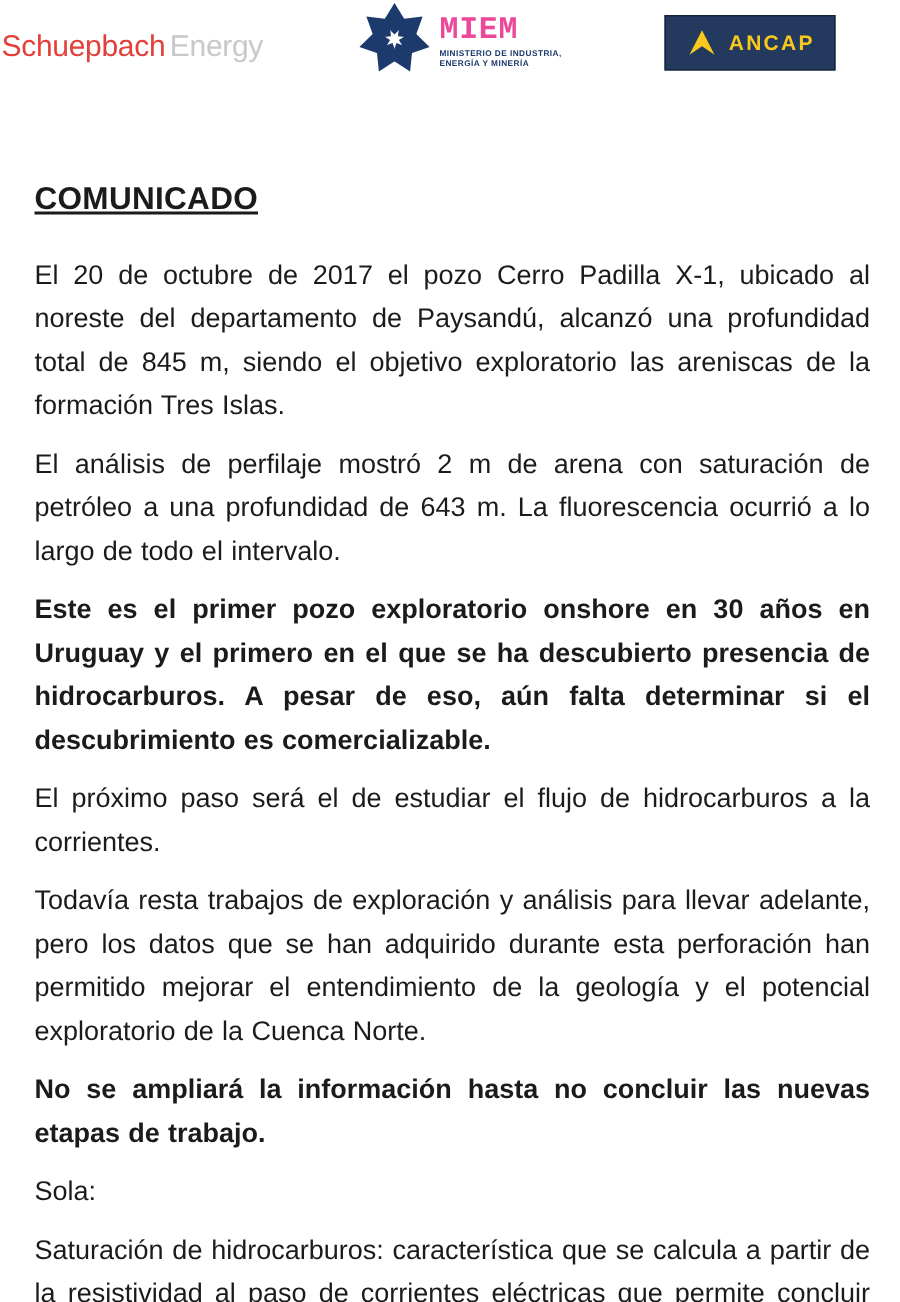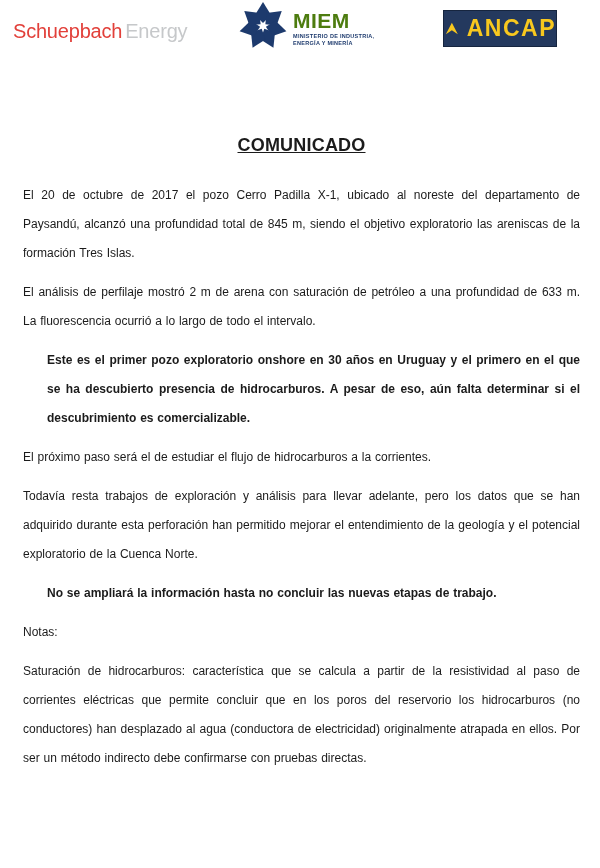--- a/index.html
+++ b/index.html
@@ -7,50 +7,50 @@
   body {
     width: 600px; height: 868px;
     font-family: "Liberation Sans", sans-serif;
     overflow: hidden; position: relative;
   }
   .page { position: relative; width: 600px; height: 868px; background: #fff; }
 
   
   .logo-header { position: absolute; top: 0; left: 0; width: 600px; height: 56px; }
 
-  .sch-logo { position: absolute; left: 1px; top: 20px; font-size: 20px; letter-spacing: -0.2px; white-space: nowrap; padding-left: 12px; }
+  .sch-logo { position: absolute; left: 1px; top: 20px; font-size: 20px; letter-spacing: -0.2px; white-space: nowrap; }
   .sch-red  { color: #e2403a; }
   .sch-gray { color: #c6c8ca; margin-left: 3px; }
 
   .miem-logo { position: absolute; left: 237px; top: 1px; display: flex; align-items: flex-start; }
   .miem-star { width: 52px; height: 50px; display: block; }
   .miem-text { margin-left: 4px; padding-top: 9px; }
-  .miem-acronym { font-size: 21px; font-weight: 700; color: #4d7c0f; letter-spacing: 0.5px; line-height: 21px; }
+  .miem-acronym { font-size: 21px; font-weight: 700; color: #ec4899; letter-spacing: 0.5px; line-height: 21px; font-family: Liberation Mono, monospace; }
   .miem-sub { margin-top: 2px; font-size: 5.5px; font-weight: 700; color: #1d3a6d; letter-spacing: 0.3px; line-height: 6.5px; }
 
   .ancap-logo {
     position: absolute; left: 443px; top: 10px; width: 114px; height: 37px;
     background: #24395e; border: 1px solid #16253f;
     display: flex; align-items: center; justify-content: center;
   }
   .ancap-arrow { width: 22px; height: 22px; display: block; margin-right: 7px; }
-  .ancap-word { color: #f8c81e; font-weight: 700; font-size: 23px; letter-spacing: 1.5px; line-height: 19px; }
+  .ancap-word { color: #f8c81e; font-weight: 700; font-size: 14px; letter-spacing: 1.5px; line-height: 19px; }
 
   
   .doc { position: absolute; left: 23px; top: 124px; width: 557px; color: #1b1b1b; }
   .doc-title {
-    text-align: center; font-size: 18px; font-weight: 700;
+    text-align: left; font-size: 21px; font-weight: 700;
     text-decoration: underline; letter-spacing: 0.2px;
-    margin: 12px 0 27px 0; line-height: 18px;
+    margin: 0 0 27px 0; line-height: 18px;
   }
   .para {
-    font-size: 12px; line-height: 29px; text-align: justify;
+    font-size: 18px; line-height: 29px; text-align: justify;
     margin: 0 0 10px 0; word-spacing: 0.5px;
   }
-  .para.bold { font-weight: 700; margin-left: 24px; }
+  .para.bold { font-weight: 700; }
 </style>
 </head>
 <body>
 
 <div class="page">
 
   <header class="logo-header">
 
     <div class="sch-logo">
       <span class="sch-red">Schuepbach</span><span class="sch-gray">Energy</span>
@@ -83,23 +83,23 @@
       </svg>
       <span class="ancap-word">ANCAP</span>
     </div>
 
   </header>
 
   <main class="doc">
     <h1 class="doc-title">COMUNICADO</h1>
     <div id="paragraphs">
         <div class="para">El 20 de octubre de 2017 el pozo Cerro Padilla X-1, ubicado al noreste del departamento de Paysandú, alcanzó una profundidad total de 845 m, siendo el objetivo exploratorio las areniscas de la formación Tres Islas.</div>
-        <div class="para">El análisis de perfilaje mostró 2 m de arena con saturación de petróleo a una profundidad de 633 m. La fluorescencia ocurrió a lo largo de todo el intervalo.</div>
+        <div class="para">El análisis de perfilaje mostró 2 m de arena con saturación de petróleo a una profundidad de 643 m. La fluorescencia ocurrió a lo largo de todo el intervalo.</div>
         <div class="para bold">Este es el primer pozo exploratorio onshore en 30 años en Uruguay y el primero en el que se ha descubierto presencia de hidrocarburos. A pesar de eso, aún falta determinar si el descubrimiento es comercializable.</div>
         <div class="para">El próximo paso será el de estudiar el flujo de hidrocarburos a la corrientes.</div>
         <div class="para">Todavía resta trabajos de exploración y análisis para llevar adelante, pero los datos que se han adquirido durante esta perforación han permitido mejorar el entendimiento de la geología y el potencial exploratorio de la Cuenca Norte.</div>
         <div class="para bold">No se ampliará la información hasta no concluir las nuevas etapas de trabajo.</div>
-        <div class="para">Notas:</div>
+        <div class="para">Sola:</div>
         <div class="para">Saturación de hidrocarburos: característica que se calcula a partir de la resistividad al paso de corrientes eléctricas que permite concluir que en los poros del reservorio los hidrocarburos (no conductores) han desplazado al agua (conductora de electricidad) originalmente atrapada en ellos. Por ser un método indirecto debe confirmarse con pruebas directas.</div>
       </div>
   </main>
 
 </div>
 
 </body></html>

